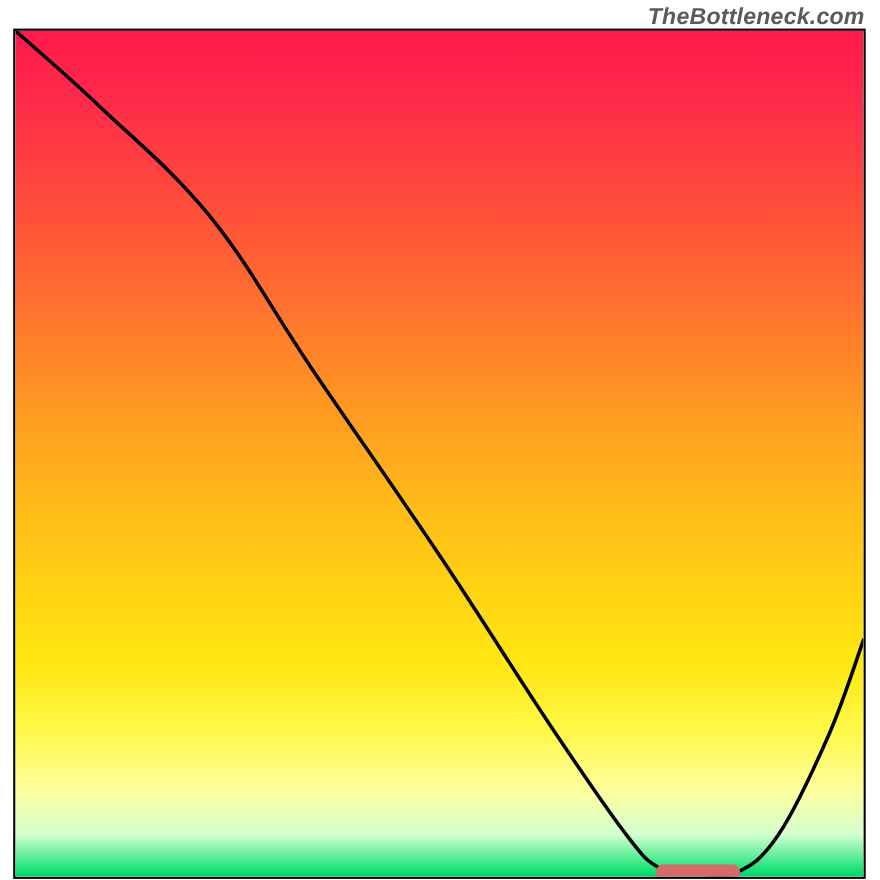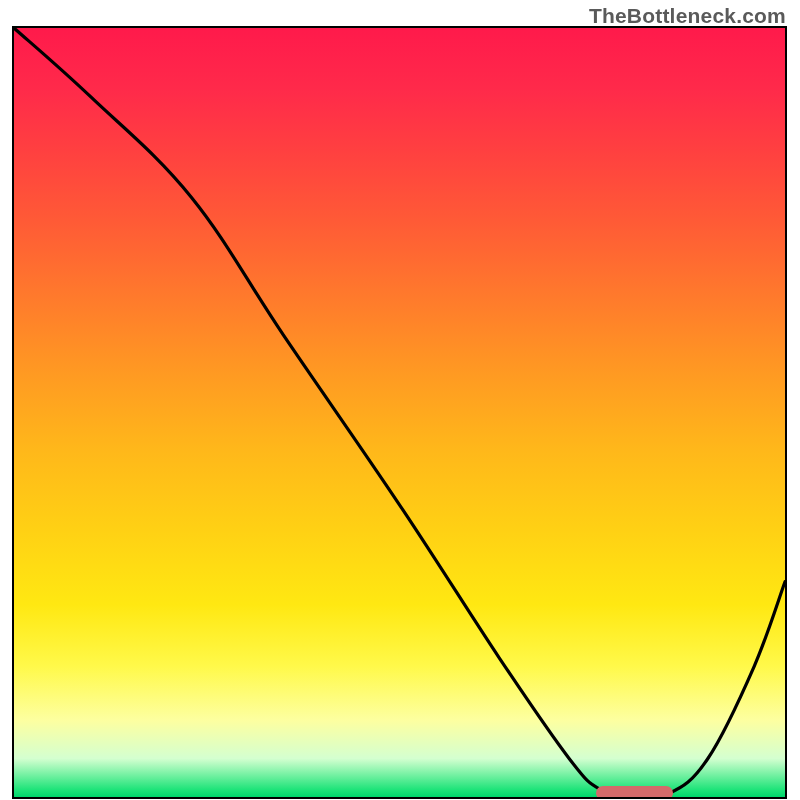--- a/index.html
+++ b/index.html
@@ -43,20 +43,21 @@
     );
   }
   .attribution {
     position: absolute;
     top: 4px;
     right: 14px;
     font-size: 21px;
     font-weight: 600;
     color: #5a5a5a;
     letter-spacing: 0.2px;
+    font-style: italic;
   }
   svg.curve {
     position: absolute;
     inset: 0;
     width: 100%;
     height: 100%;
   }
   .marker {
     position: absolute;
     background: #d46a6a;

